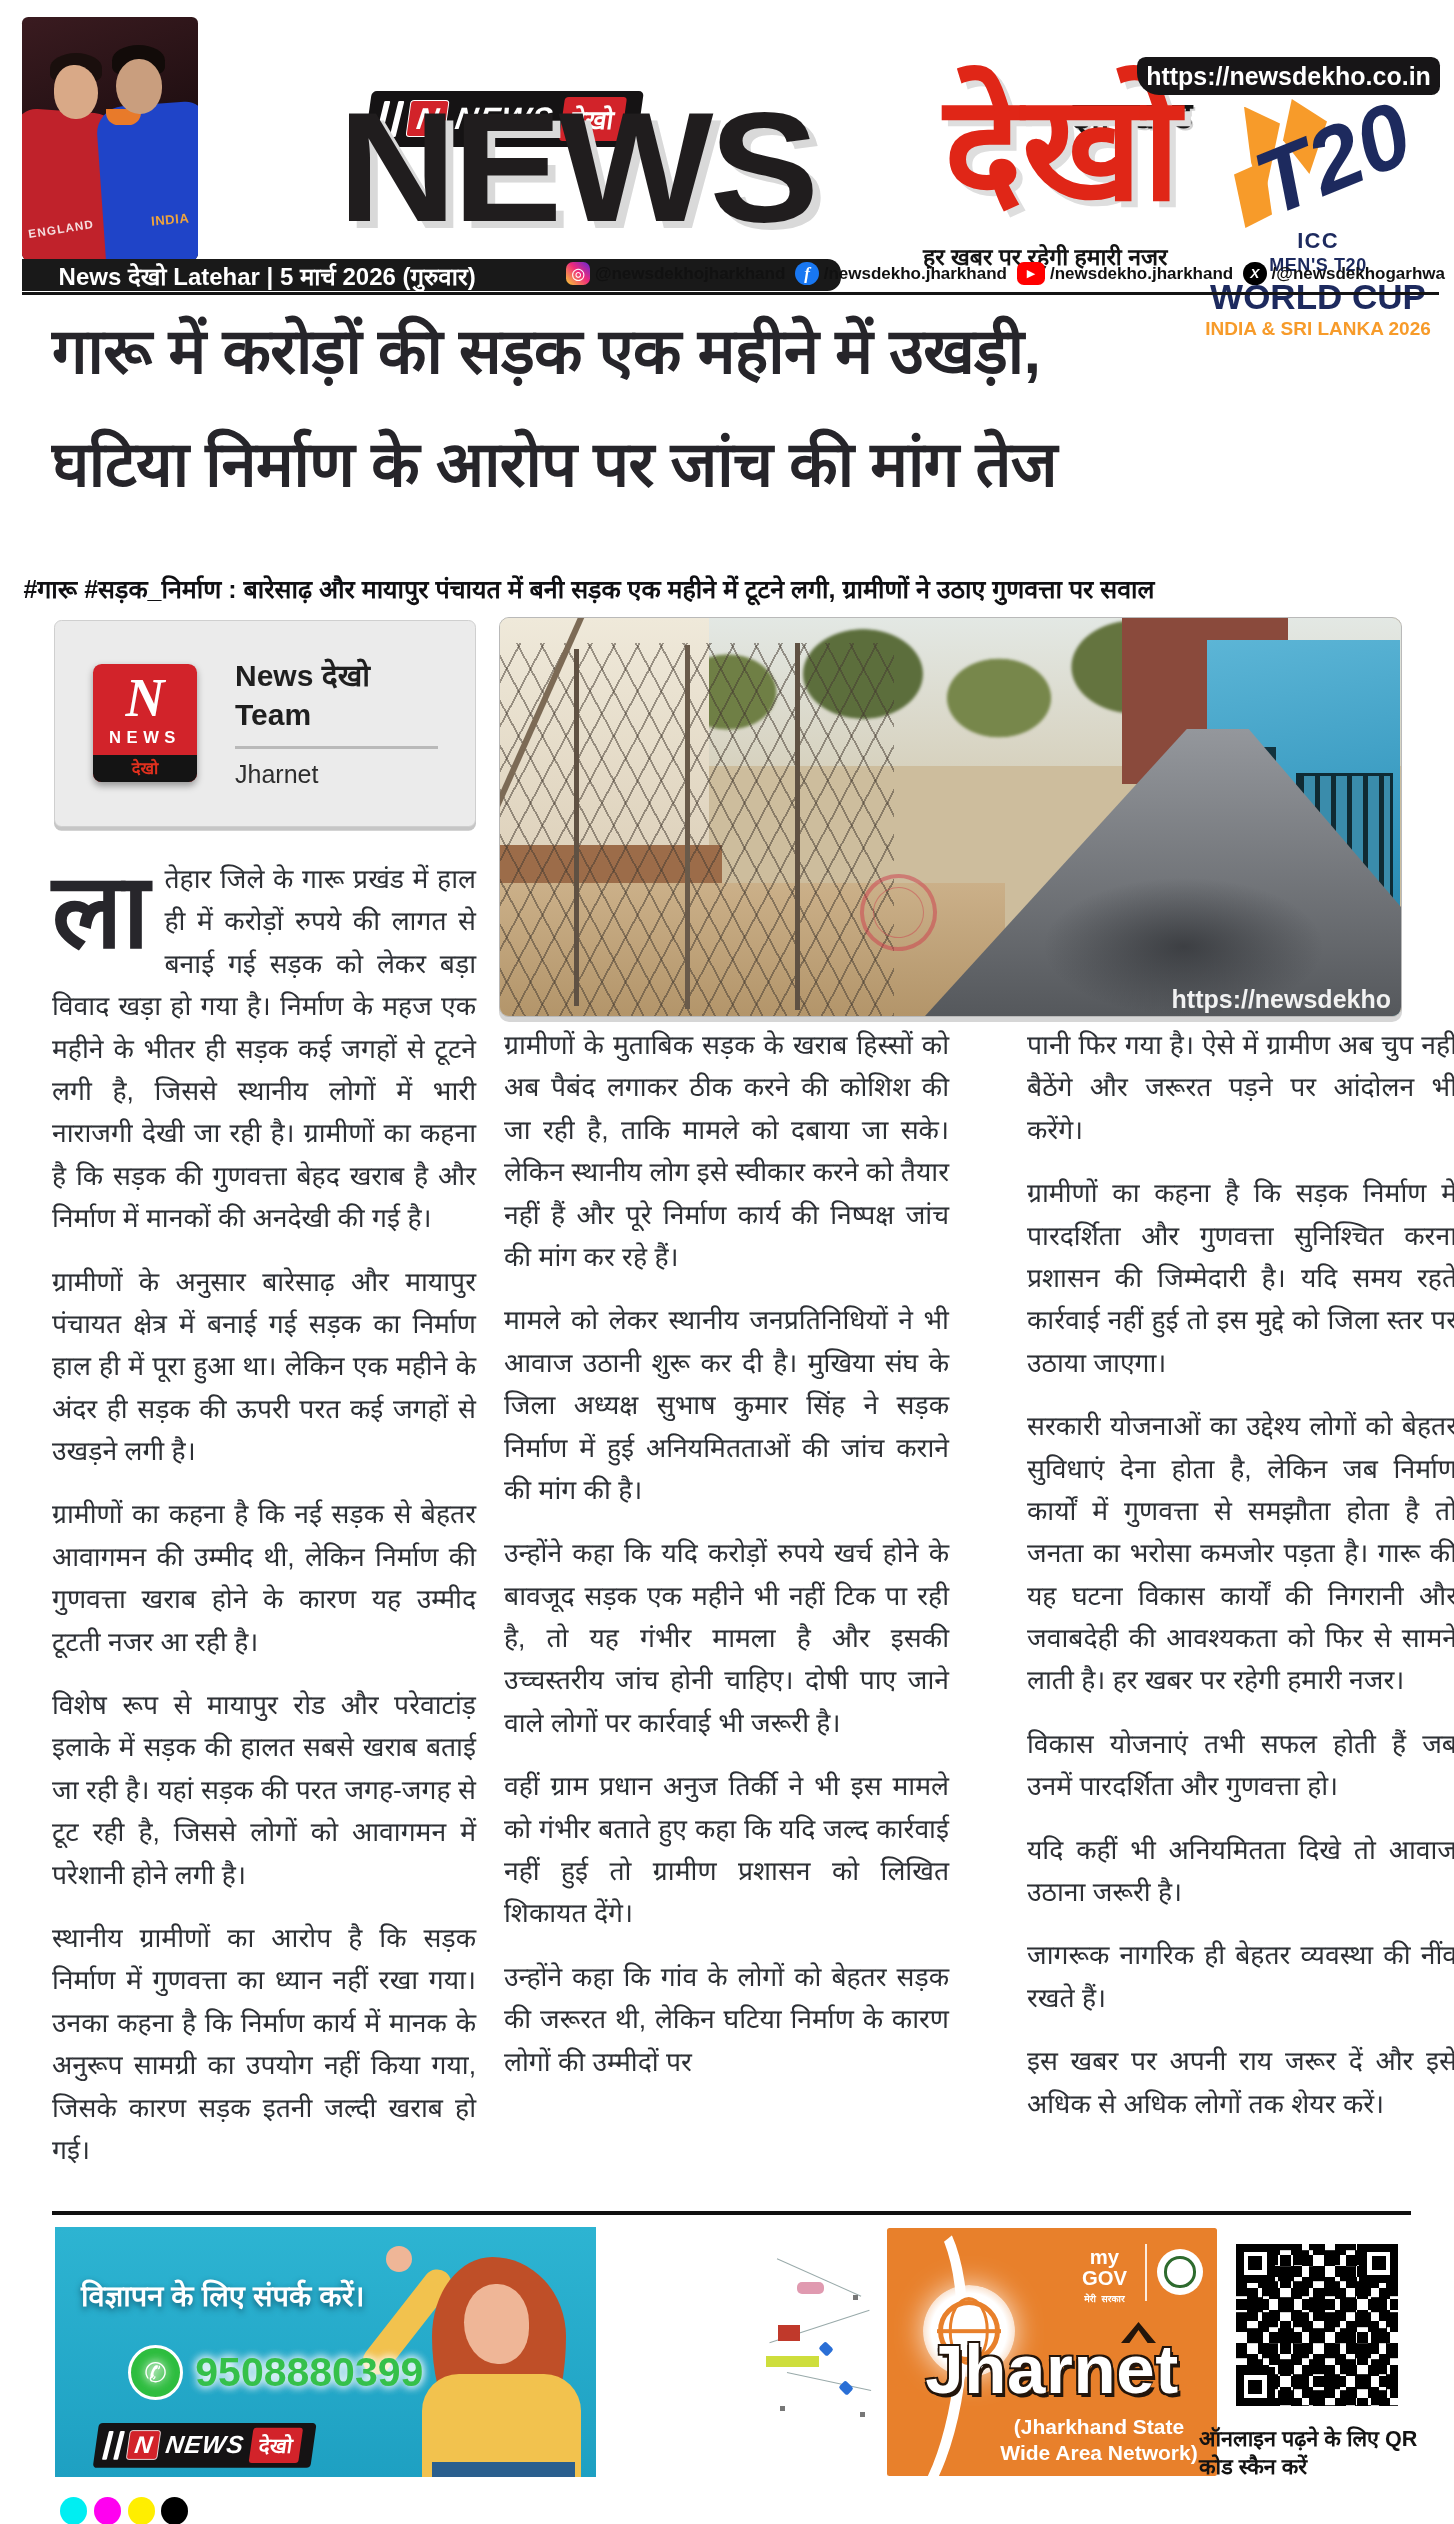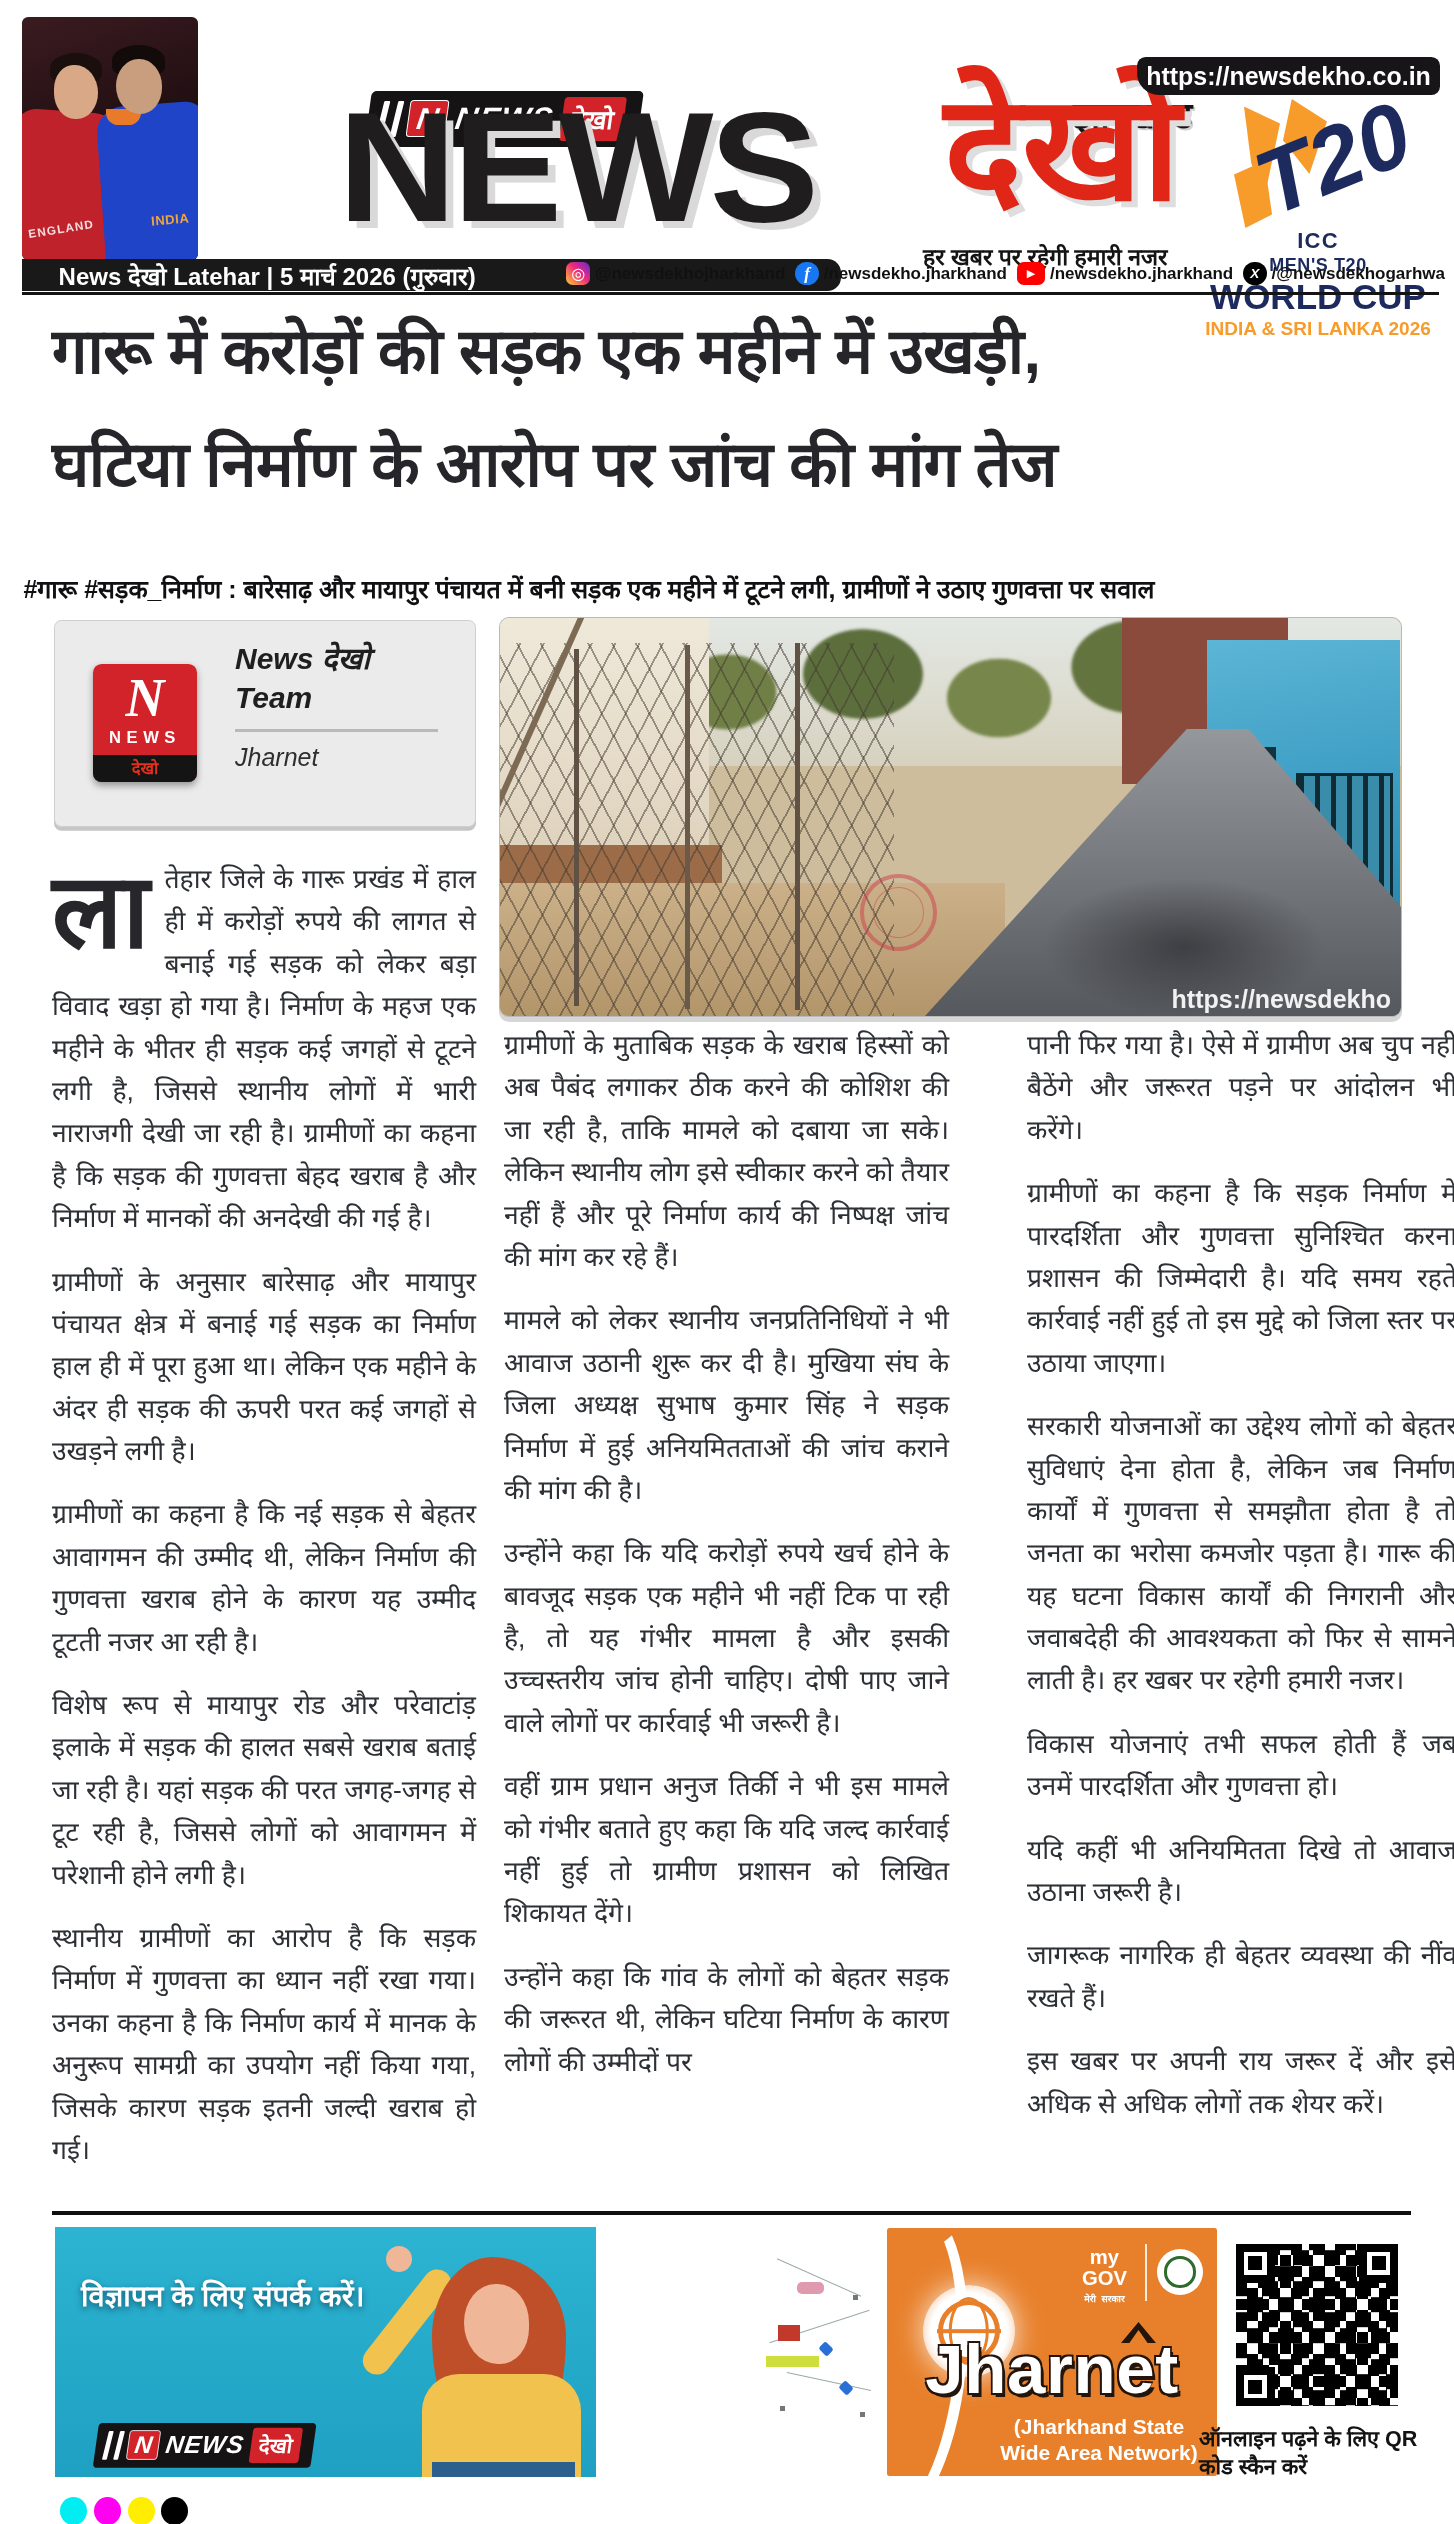--- a/index.html
+++ b/index.html
@@ -83,21 +83,21 @@
   
   .author{position:absolute;left:54px;top:620px;width:420px;height:205px;background:#ebebeb;
           border:1.2px solid #cfcfcf;border-radius:7.4px;box-shadow:0 3.7px 0 #c6c6c6;}
   .alogo{position:absolute;left:38px;top:43px;width:104px;height:118px;border-radius:8.6px;overflow:hidden;
          background:#d2232a;box-shadow:0 3.1px 7.4px rgba(0,0,0,.35);}
   .alogo-n{height:59px;display:flex;align-items:flex-end;justify-content:center;color:#fff;
            font-family:"Liberation Serif",serif;font-style:italic;font-weight:900;font-size:54px;line-height:.9;}
   .alogo-news{color:#fff;text-align:center;font-size:16.6px;font-weight:700;letter-spacing:5.5px;margin-top:5px;}
   .alogo-strip{position:absolute;left:0;right:0;bottom:0;height:27px;background:#141414;color:#e0301e;
                font-size:16.6px;font-weight:800;text-align:center;line-height:27px;}
-  .ainfo{position:absolute;left:180px;top:18px;font-style:italic;}
+  .ainfo{position:absolute;left:180px;top:35px;}
   .aname{font-size:30px;font-weight:800;color:#1f1f1f;line-height:1.3;}
   .adiv{width:203px;height:3.1px;background:#b9b9b9;margin:12.3px 0 11px;}
   .aloc{font-size:25px;color:#2e2e2e;}
 
   
   .photo{position:absolute;left:499px;top:617px;width:901px;height:398px;border-radius:10px;
          border:1.8px solid #b9b9b9;overflow:hidden;background:#cdbd9d;box-shadow:0 5px 0 #d6d6d6;}
   .photo div{position:absolute;}
   .ph-sky{left:0;top:0;right:0;height:148px;background:linear-gradient(#e3e8e4,#d7d2bf);}
   .ph-trees{left:154px;top:-6.2px;width:579px;height:197px;filter:blur(1.8px);background:
@@ -342,20 +342,24 @@
   <div class="rule rule-footer"></div>
 
   <div class="ad">
     <div class="w-arm"></div>
     <div class="w-hand"></div>
     <div class="w-hair"></div>
     <div class="w-face"></div>
     <div class="w-body"></div>
     <div class="w-jeans"></div>
     <div class="ad-title">विज्ञापन के लिए संपर्क करें।</div>
+    <div class="ad-phone">
+      <span class="wa"></span>
+      <span>9508880399</span>
+    </div>
     <div class="badge badge-ad">
       <span class="slash"></span>
       <span class="slash"></span>
       <span class="nbox">N</span>
       <span class="bnews">NEWS</span>
       <span class="bdekho">देखो</span>
     </div>
   </div>
 
   <div class="netdiag">

